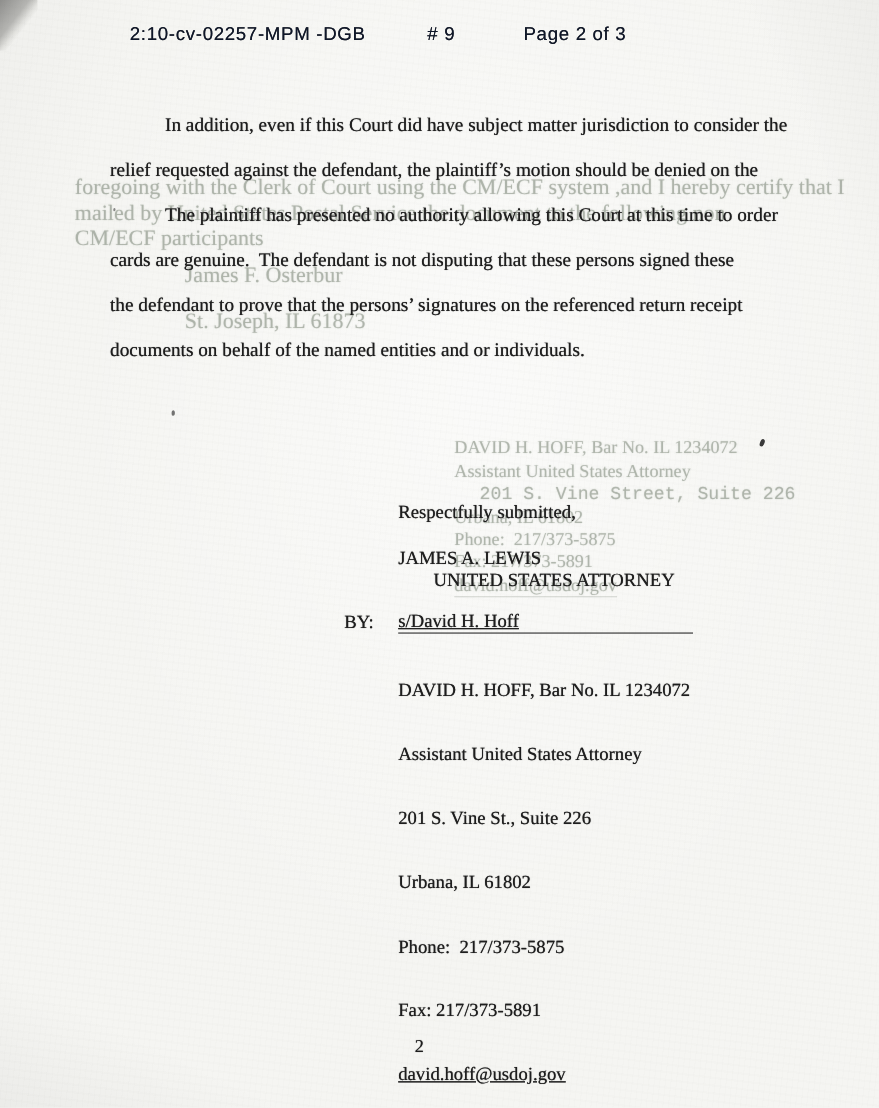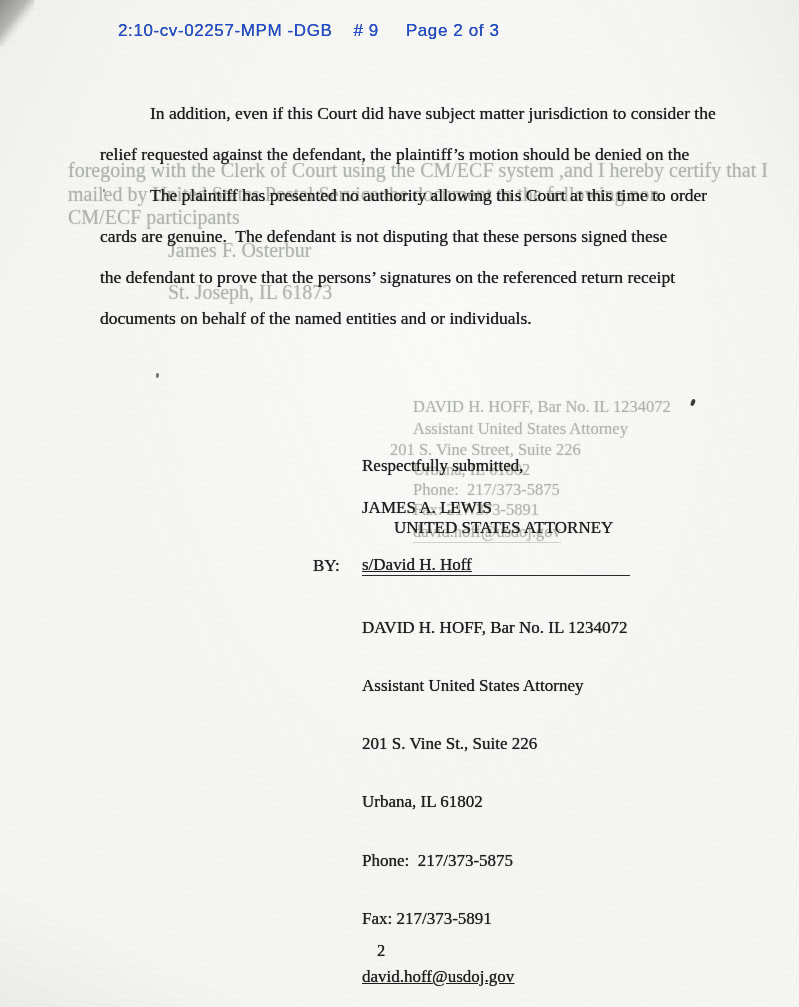--- a/index.html
+++ b/index.html
@@ -29,23 +29,24 @@
   .grain {
     position: absolute; inset: 0; pointer-events: none;
     background:
       repeating-linear-gradient(7deg,  rgba(120,120,110,0.016) 0 2px, rgba(255,255,255,0) 2px 7px),
       repeating-linear-gradient(-84deg, rgba(120,120,110,0.014) 0 1px, rgba(255,255,255,0) 1px 5px);
   }
 
   .header {
     position: absolute; top: 21px; left: 118px;
     font-family: "Liberation Sans", sans-serif;
-    font-size: 17px; letter-spacing: 0.6px; color: #1d4ed8;
+    font-size: 17px; letter-spacing: 0.6px; color: #0f172a;
     display: flex; align-items: center;
     text-shadow: 0 0 0.6px rgba(20,20,20,0.85);
+    gap: 35px;
   }
   .header .gap1 { margin-left: 21px; }
   .header .gap2 { margin-left: 27px; }
 
   
   .ghost {
     color: rgba(148,156,144,0.50);
     text-shadow: 0 0 1.1px rgba(148,156,144,0.55);
     font-size: 20px;
   }
@@ -82,21 +83,21 @@
 <div class="grain"></div>
 
 <div>
   <div class="abs ghost" style="top:159px; left:68px;">foregoing with the Clerk of Court using the CM/ECF system ,and I hereby certify that I</div>
   <div class="abs ghost" style="top:183px; left:68px;">mailed by United States Postal Service the document to the following non</div>
   <div class="abs ghost" style="top:206px; left:68px;">CM/ECF participants</div>
   <div class="abs ghost" style="top:239px; left:168px;">James F. Osterbur</div>
   <div class="abs ghost" style="top:281px; left:168px;text-align:center;">St. Joseph, IL 61873</div>
   <div class="abs ghost ghost-sm" style="top:397px; left:413px;">DAVID H. HOFF, Bar No. IL 1234072</div>
   <div class="abs ghost ghost-sm" style="top:419px; left:413px;">Assistant United States Attorney</div>
-  <div class="abs ghost ghost-sm" style="top:440px; left:390px;">201 S. Vine Street, Suite 226</div>
+  <div class="abs ghost ghost-sm" style="top:440px; left:436px;font-family:Liberation Mono, monospace;">201 S. Vine Street, Suite 226</div>
   <div class="abs ghost ghost-sm" style="top:460px; left:413px;">Urbana, IL 61802</div>
   <div class="abs ghost ghost-sm" style="top:480px; left:413px;">Phone:  217/373-5875</div>
   <div class="abs ghost ghost-sm" style="top:500px; left:413px;">Fax: 217/373-5891</div>
   <div class="abs ghost ghost-sm ghost-underline" style="top:522px; left:413px;">david.hoff@usdoj.gov</div>
 </div>
 
 <div class="header">
   <span>2:10-cv-02257-MPM -DGB</span>
   <span class="gap1"># 9</span>
   <span class="gap2">Page 2 of 3</span>

